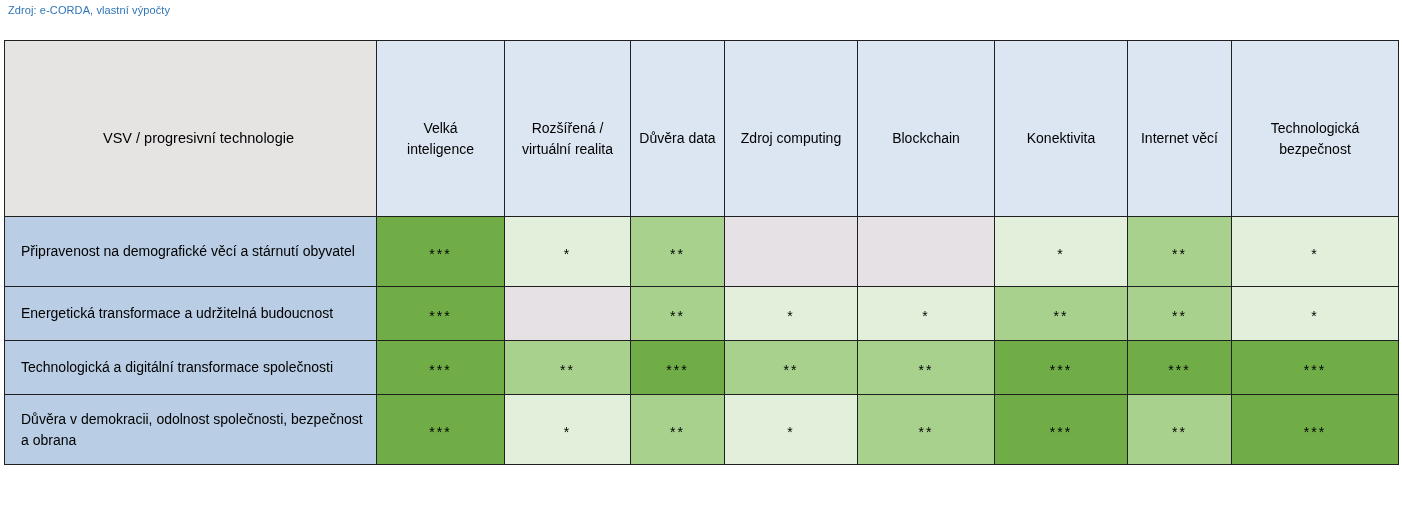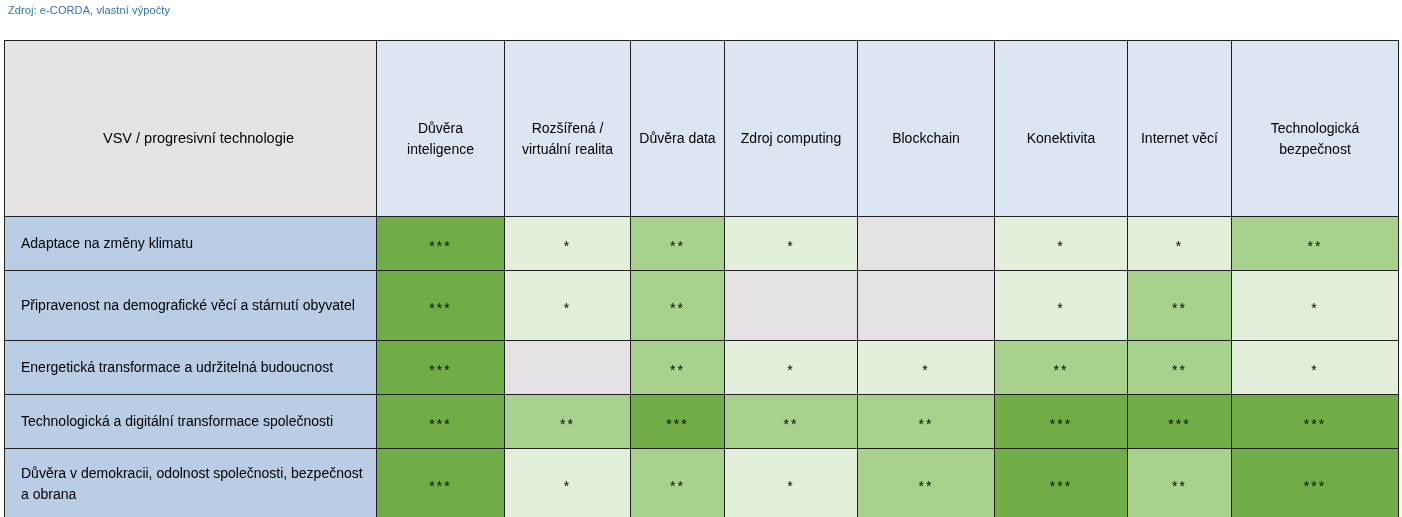--- a/index.html
+++ b/index.html
@@ -124,21 +124,21 @@
         <col class="c-cc">
           <col class="c-bc">
           <col class="c-kon">
           <col class="c-iot">
           <col class="c-cyb">
       </colgroup>
       <thead>
         <tr>
           <th class="hdr-corner">VSV / progresivní technologie</th>
           <th class="hdr-cell">
-            <span>Důvěra</span>
+            <span>Velká</span>
             <span>inteligence</span>
           </th>
           <th class="hdr-cell">
             <span>Rozšířená /</span>
             <span>virtuální realita</span>
           </th>
           <th class="hdr-cell">
             <span>Důvěra data</span>
             <span></span>
           </th>
@@ -159,31 +159,20 @@
             <span></span>
           </th>
           <th class="hdr-cell">
             <span>Technologická</span>
             <span>bezpečnost</span>
           </th>
         </tr>
       </thead>
       <tbody>
 
-        <tr>
-          <td class="row-label r1">Adaptace na změny klimatu</td>
-          <td class="cell r1 lvl-3"><span class="stars">***</span></td>
-          <td class="cell r1 lvl-1"><span class="stars">*</span></td>
-          <td class="cell r1 lvl-2"><span class="stars">**</span></td>
-          <td class="cell r1 lvl-1"><span class="stars">*</span></td>
-          <td class="cell r1 lvl-0"><span class="stars"></span></td>
-          <td class="cell r1 lvl-1"><span class="stars">*</span></td>
-          <td class="cell r1 lvl-1"><span class="stars">*</span></td>
-          <td class="cell r1 lvl-2"><span class="stars">**</span></td>
-        </tr>
 
         <tr>
           <td class="row-label r2">Připravenost na demografické věcí a stárnutí obyvatel</td>
           <td class="cell r2 lvl-3"><span class="stars">***</span></td>
           <td class="cell r2 lvl-1"><span class="stars">*</span></td>
           <td class="cell r2 lvl-2"><span class="stars">**</span></td>
           <td class="cell r2 lvl-0"><span class="stars"></span></td>
           <td class="cell r2 lvl-0"><span class="stars"></span></td>
           <td class="cell r2 lvl-1"><span class="stars">*</span></td>
           <td class="cell r2 lvl-2"><span class="stars">**</span></td>

